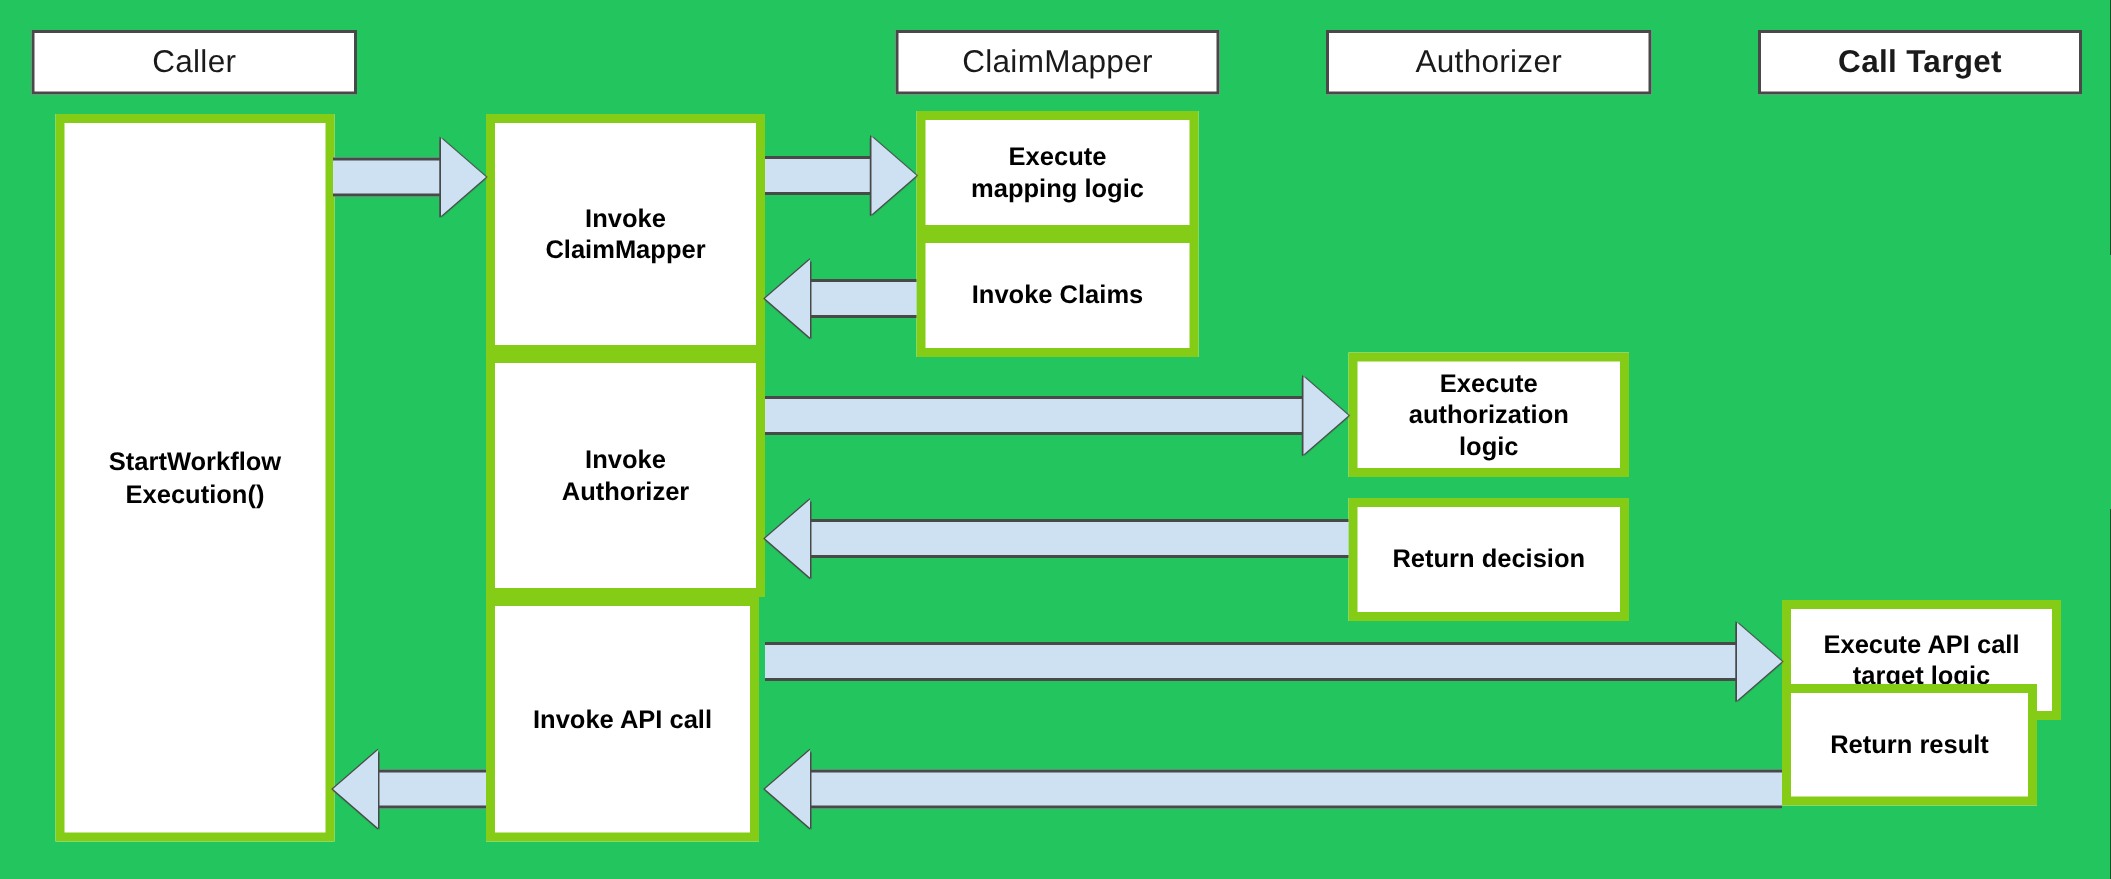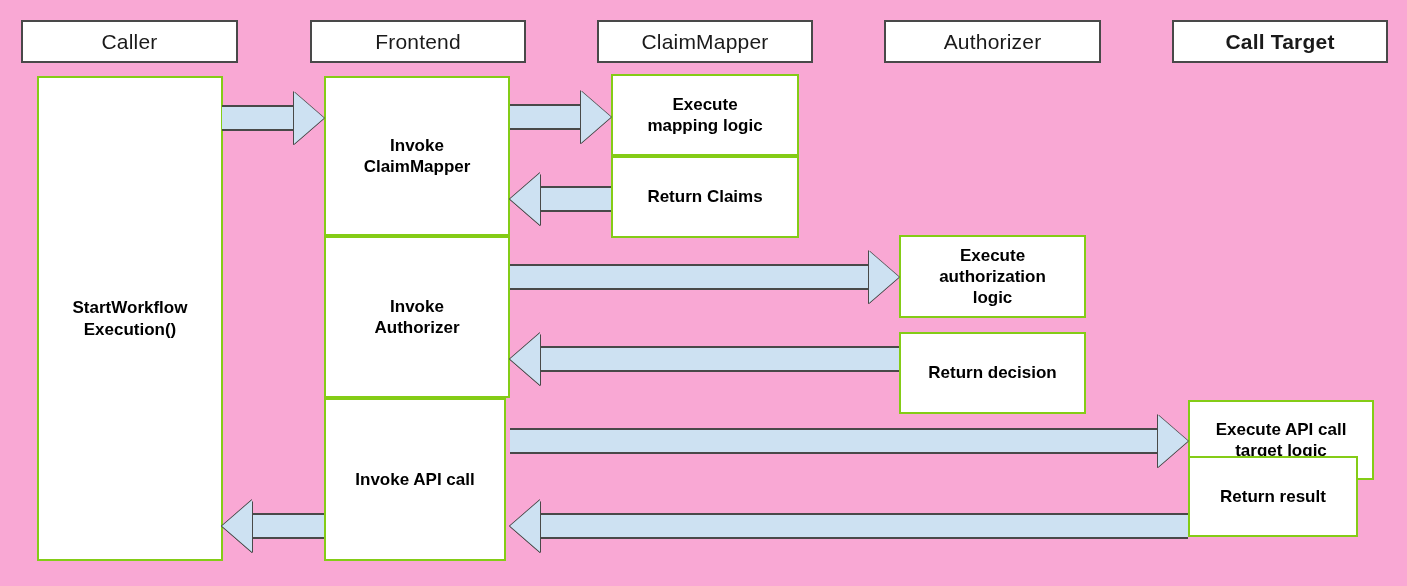--- a/index.html
+++ b/index.html
@@ -1,37 +1,37 @@
 <!DOCTYPE html>
 <html><head>
 <meta charset="utf-8">
 <style>
   html,body{margin:0;padding:0;background:#000;}
   #canvas{
     position:relative;
     width:1407px;height:586px;
-    background:#f9a8d4;
+    background:#22c55e;
     font-family:"Liberation Sans", sans-serif;
     overflow:hidden;
   }
   .hdr{
     position:absolute;
     background:#ffffff;
     border:2px solid #494949;
     box-sizing:border-box;
     display:flex;align-items:center;justify-content:center;
     color:#1a1a1a;
     font-size:21px;
     font-weight:400;
     letter-spacing:.2px;
   }
   .act{
     position:absolute;
     background:#ffffff;
-    border:2px solid #84cc16;
+    border:6px solid #84cc16;
     box-sizing:border-box;
     display:flex;align-items:center;justify-content:center;
     text-align:center;
     color:#000000;
     font-size:17px;
     font-weight:700;
     line-height:1.25;
     padding:2px 6px;
   }
   
@@ -78,23 +78,20 @@
   }
 </style>
 </head>
 <body>
 
 <div id="canvas">
 
   <div class="hdr" style="left:21px;top:20px;width:217px;height:43px;">
     <span>Caller</span>
   </div>
-  <div class="hdr" style="left:310px;top:20px;width:216px;height:43px;">
-    <span>Frontend</span>
-  </div>
   <div class="hdr" style="left:597px;top:20px;width:216px;height:43px;">
     <span>ClaimMapper</span>
   </div>
   <div class="hdr" style="left:884px;top:20px;width:217px;height:43px;">
     <span>Authorizer</span>
   </div>
   <div class="hdr" style="left:1172px;top:20px;width:216px;height:43px;font-weight:bold;">
     <span>Call Target</span>
   </div>
 
@@ -109,21 +106,21 @@
     <span>Invoke<br>Authorizer</span>
   </div>
   <div class="act" style="left:324px;top:398px;width:182px;height:163px;">
     <span>Invoke API call</span>
   </div>
 
   <div class="act" style="left:611px;top:74px;width:188px;height:82px;">
     <span>Execute<br>mapping logic</span>
   </div>
   <div class="act" style="left:611px;top:156px;width:188px;height:82px;">
-    <span>Return Claims</span>
+    <span>Invoke Claims</span>
   </div>
 
   <div class="act" style="left:899px;top:235px;width:187px;height:83px;">
     <span>Execute<br>authorization<br>logic</span>
   </div>
   <div class="act" style="left:899px;top:332px;width:187px;height:82px;">
     <span>Return decision</span>
   </div>
 
   <div class="act" style="left:1188px;top:400px;width:186px;height:80px;">

